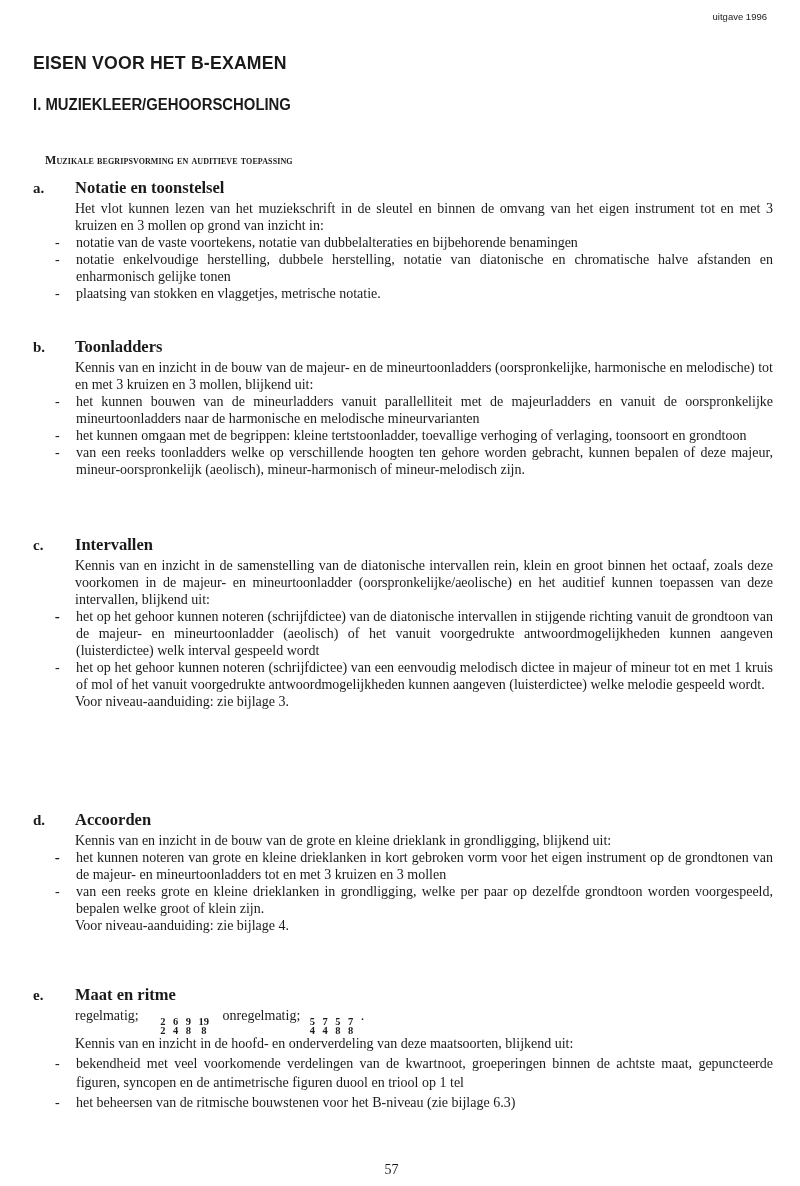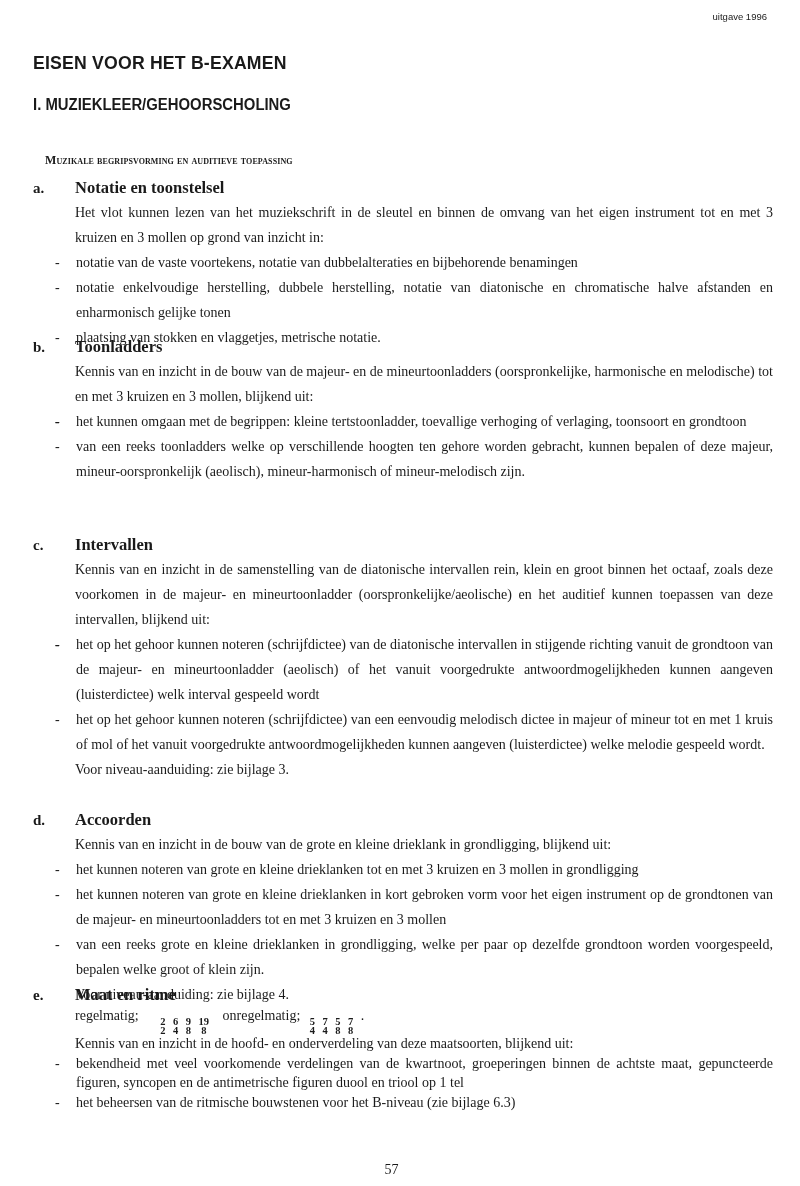--- a/index.html
+++ b/index.html
@@ -9,21 +9,21 @@
   .title { position: absolute; left: 33px; top: 52px; margin: 0; font-family: "Liberation Sans", sans-serif;
            font-weight: bold; font-size: 19px; letter-spacing: 0.2px; transform: scaleX(0.93); transform-origin: left; }
   .subtitle { position: absolute; left: 33px; top: 96px; margin: 0; font-family: "Liberation Sans", sans-serif;
               font-weight: bold; font-size: 16px; transform: scaleX(0.93); transform-origin: left; }
   .smallcaps { position: absolute; left: 33px; top: 141px; margin: 12px; font-weight: bold; font-size: 12px;
                font-variant: small-caps; letter-spacing: 0.1px; }
   .section { position: absolute; left: 33px; width: 740px; }
   .sec-head { display: flex; align-items: baseline; height: 22px; }
   .letter { width: 42px; font-weight: bold; font-size: 15px; }
   .sec-title { font-weight: bold; font-size: 16.5px; }
-  .body { margin-left: 42px; font-size: 14px; line-height: 25px; text-align: justify; }
+  .body { margin-left: 42px; font-size: 14px; line-height: 17px; text-align: justify; }
   .body p { margin: 0; }
   ul.dash { list-style: none; margin: 0; padding: 0; }
   ul.dash li { position: relative; padding-left: 21px; margin-left: -20px; }
   ul.dash li .d { position: absolute; left: 0; top: 0; }
   .ts { display: inline-flex; flex-direction: column; align-items: center; font-size: 10.5px; line-height: 9px;
         vertical-align: -5px; margin: 0 2px; font-weight: bold; }
   .tsgroup { margin: 0 8px 0 16px; }
   .pagenum { position: absolute; left: 0; right: 17px; top: 1162px; text-align: center; font-size: 14px; }
 </style>
 </head>
@@ -50,21 +50,21 @@
 </div>
 
 <div class="section" style="top:337px;">
   <div class="sec-head">
     <span class="letter">b.</span>
     <span class="sec-title">Toonladders</span>
   </div>
   <div class="body">
     <p>Kennis van en inzicht in de bouw van de majeur- en de mineurtoonladders (oorspronkelijke, harmonische en melodische) tot en met 3 kruizen en 3 mollen, blijkend uit:</p>
     <ul class="dash">
-      <li><span class="d">-</span></li>
+      <li><span class="d">-</span><span>het kunnen bouwen van de mineurladders vanuit parallelliteit met de majeurladders en vanuit de oorspronkelijke mineurtoonladders naar de harmonische en melodische mineurvarianten</span></li>
       <li><span class="d">-</span><span>het kunnen omgaan met de begrippen: kleine tertstoonladder, toevallige verhoging of verlaging, toonsoort en grondtoon</span></li>
       <li><span class="d">-</span><span>van een reeks toonladders welke op verschillende hoogten ten gehore worden gebracht, kunnen bepalen of deze majeur, mineur-oorspronkelijk (aeolisch), mineur-harmonisch of mineur-melodisch zijn.</span></li>
     </ul>
   </div>
 </div>
 
 <div class="section" style="top:535px;">
   <div class="sec-head">
     <span class="letter">c.</span>
     <span class="sec-title">Intervallen</span>
@@ -81,21 +81,21 @@
 </div>
 
 <div class="section" style="top:810px;">
   <div class="sec-head">
     <span class="letter">d.</span>
     <span class="sec-title">Accoorden</span>
   </div>
   <div class="body">
     <p>Kennis van en inzicht in de bouw van de grote en kleine drieklank in grondligging, blijkend uit:</p>
     <ul class="dash">
-      <li><span class="d">-</span><span>het kunnen noteren van grote en kleine drieklanken tot en met 3 kruizen en 3 mollen in grondligging</span></li>
+      <li><span class="d">-</span></li>
       <li><span class="d">-</span><span>het kunnen noteren van grote en kleine drieklanken in kort gebroken vorm voor het eigen instrument op de grondtonen van de majeur- en mineurtoonladders tot en met 3 kruizen en 3 mollen</span></li>
       <li><span class="d">-</span><span>van een reeks grote en kleine drieklanken in grondligging, welke per paar op dezelfde grondtoon worden voorgespeeld, bepalen welke groot of klein zijn.</span></li>
     </ul>
     <p>Voor niveau-aanduiding: zie bijlage 4.</p>
   </div>
 </div>
 
 <div class="section" style="top:985px;">
   <div class="sec-head">
     <span class="letter">e.</span>

